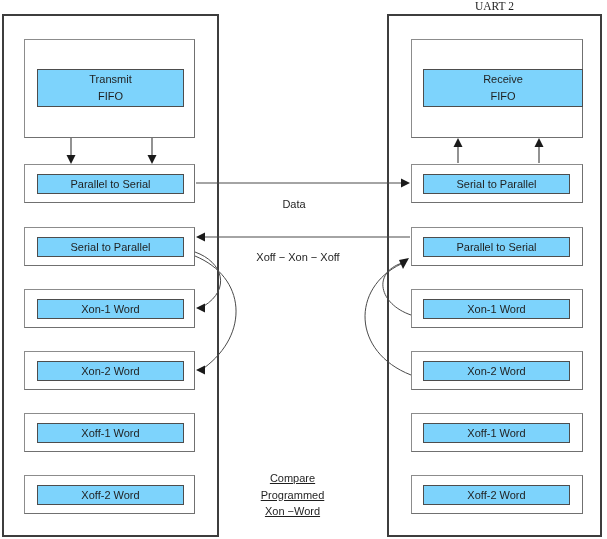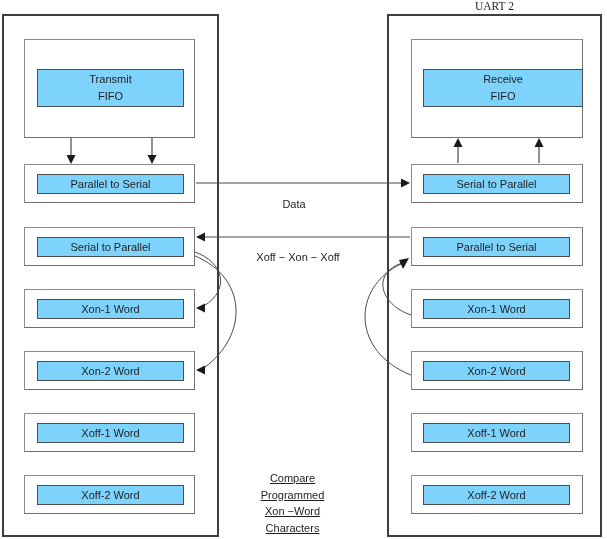--- a/index.html
+++ b/index.html
@@ -158,16 +158,15 @@
     <polygon points="409,258 399,260 403,269" fill="#1a1a1a"></polygon>
   </svg>
 
   <div class="float-label" style="left:269px;top:169px;width:50px;">Data</div>
   <div class="float-label" style="left:238px;top:222px;width:120px;text-align:center;">Xoff − Xon − Xoff</div>
 
   <div class="note" style="left:240px;top:470px;width:105px;text-decoration:underline;">
     <div>Compare</div>
     <div>Programmed</div>
     <div>Xon −Word</div>
-    <div>Characters</div>
   </div>
 
 </div>
 
 </body></html>

